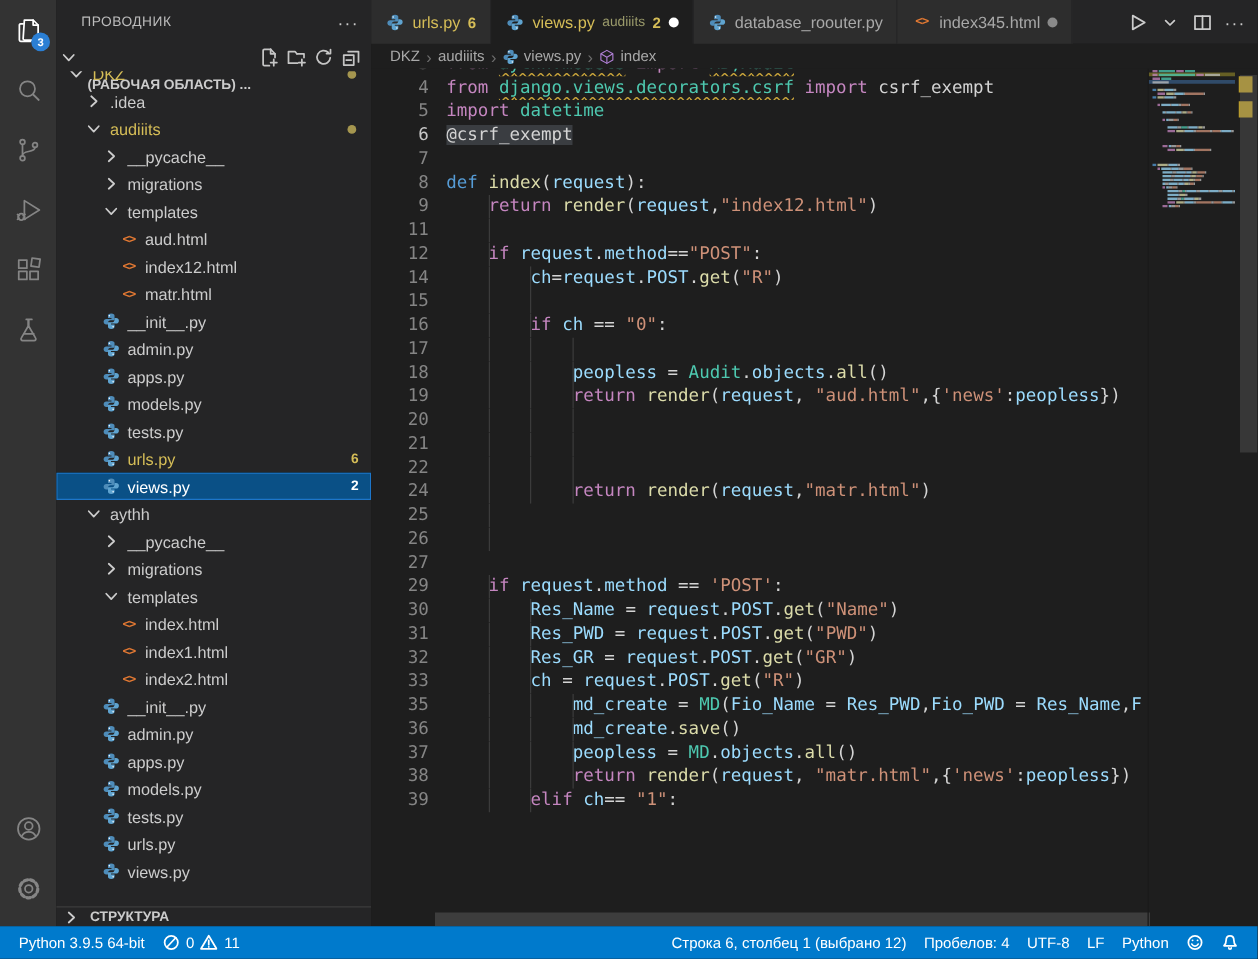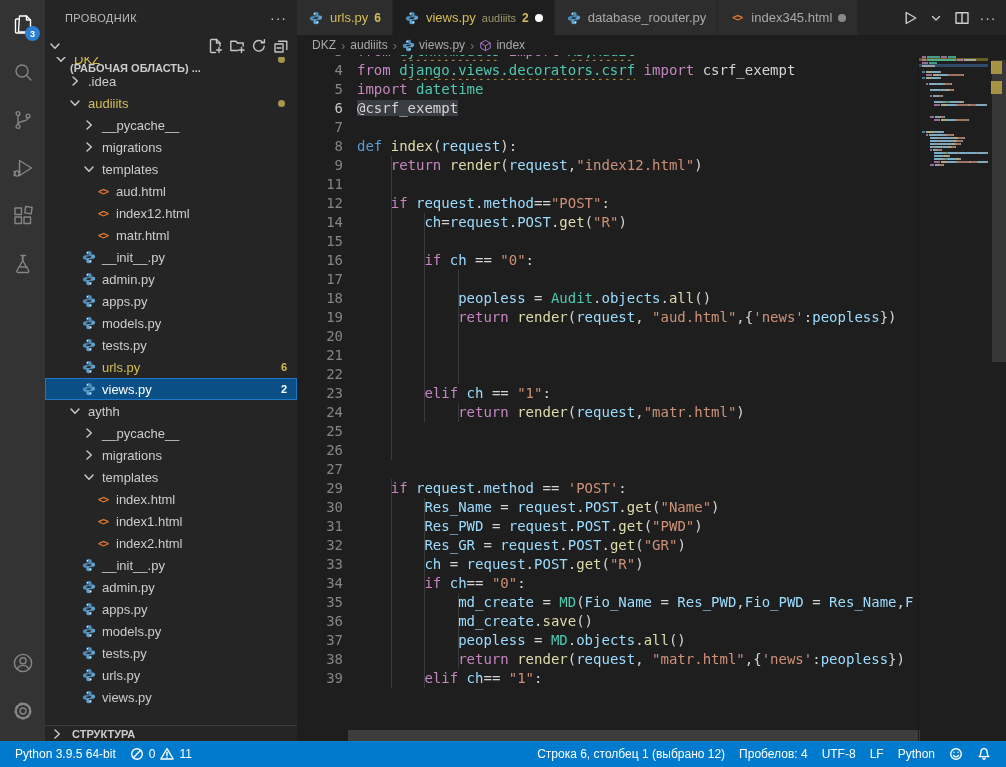--- a/index.html
+++ b/index.html
@@ -622,31 +622,29 @@
         <div class="cline "><span class="lnum ">12</span><span class="lgap"></span><span class="lcontent"><span class="iguide" style="left:4ch"></span>    <span class="tk-k">if</span><span class="tk-t"> </span><span class="tk-v">request</span><span class="tk-t">.</span><span class="tk-v">method</span><span class="tk-t">==</span><span class="tk-s">"POST"</span><span class="tk-t">:</span></span></div>
         <div class="cline "><span class="lnum ">14</span><span class="lgap"></span><span class="lcontent"><span class="iguide" style="left:4ch"></span><span class="iguide" style="left:8ch"></span>        <span class="tk-v">ch</span><span class="tk-t">=</span><span class="tk-v">request</span><span class="tk-t">.</span><span class="tk-v">POST</span><span class="tk-t">.</span><span class="tk-f">get</span><span class="tk-t">(</span><span class="tk-s">"R"</span><span class="tk-t">)</span></span></div>
         <div class="cline "><span class="lnum ">15</span><span class="lgap"></span><span class="lcontent"><span class="iguide" style="left:4ch"></span><span class="iguide" style="left:8ch"></span></span></div>
         <div class="cline "><span class="lnum ">16</span><span class="lgap"></span><span class="lcontent"><span class="iguide" style="left:4ch"></span><span class="iguide" style="left:8ch"></span>        <span class="tk-k">if</span><span class="tk-t"> </span><span class="tk-v">ch</span><span class="tk-t"> == </span><span class="tk-s">"0"</span><span class="tk-t">:</span></span></div>
         <div class="cline "><span class="lnum ">17</span><span class="lgap"></span><span class="lcontent"><span class="iguide" style="left:4ch"></span><span class="iguide" style="left:8ch"></span><span class="iguide" style="left:12ch"></span></span></div>
         <div class="cline "><span class="lnum ">18</span><span class="lgap"></span><span class="lcontent"><span class="iguide" style="left:4ch"></span><span class="iguide" style="left:8ch"></span><span class="iguide" style="left:12ch"></span>            <span class="tk-v">peopless</span><span class="tk-t"> = </span><span class="tk-c">Audit</span><span class="tk-t">.</span><span class="tk-v">objects</span><span class="tk-t">.</span><span class="tk-f">all</span><span class="tk-t">()</span></span></div>
         <div class="cline "><span class="lnum ">19</span><span class="lgap"></span><span class="lcontent"><span class="iguide" style="left:4ch"></span><span class="iguide" style="left:8ch"></span><span class="iguide" style="left:12ch"></span>            <span class="tk-k">return</span><span class="tk-t"> </span><span class="tk-f">render</span><span class="tk-t">(</span><span class="tk-v">request</span><span class="tk-t">, </span><span class="tk-s">"aud.html"</span><span class="tk-t">,{</span><span class="tk-s">'news'</span><span class="tk-t">:</span><span class="tk-v">peopless</span><span class="tk-t">})</span></span></div>
         <div class="cline "><span class="lnum ">20</span><span class="lgap"></span><span class="lcontent"><span class="iguide" style="left:4ch"></span><span class="iguide" style="left:8ch"></span><span class="iguide" style="left:12ch"></span></span></div>
         <div class="cline "><span class="lnum ">21</span><span class="lgap"></span><span class="lcontent"><span class="iguide" style="left:4ch"></span><span class="iguide" style="left:8ch"></span><span class="iguide" style="left:12ch"></span></span></div>
         <div class="cline "><span class="lnum ">22</span><span class="lgap"></span><span class="lcontent"><span class="iguide" style="left:4ch"></span><span class="iguide" style="left:8ch"></span><span class="iguide" style="left:12ch"></span></span></div>
-        <div class="cline "><span class="lnum ">23</span><span class="lgap"></span><span class="lcontent"><span class="iguide" style="left:4ch"></span><span class="iguide" style="left:8ch"></span>        <span class="tk-k">elif</span><span class="tk-t"> </span><span class="tk-v">ch</span><span class="tk-t"> == </span><span class="tk-s">"1"</span><span class="tk-t">:</span></span></div>
         <div class="cline "><span class="lnum ">24</span><span class="lgap"></span><span class="lcontent"><span class="iguide" style="left:4ch"></span><span class="iguide" style="left:8ch"></span><span class="iguide" style="left:12ch"></span>            <span class="tk-k">return</span><span class="tk-t"> </span><span class="tk-f">render</span><span class="tk-t">(</span><span class="tk-v">request</span><span class="tk-t">,</span><span class="tk-s">"matr.html"</span><span class="tk-t">)</span></span></div>
         <div class="cline "><span class="lnum ">25</span><span class="lgap"></span><span class="lcontent"><span class="iguide" style="left:4ch"></span></span></div>
         <div class="cline "><span class="lnum ">26</span><span class="lgap"></span><span class="lcontent"><span class="iguide" style="left:4ch"></span></span></div>
         <div class="cline "><span class="lnum ">27</span><span class="lgap"></span><span class="lcontent"></span></div>
         <div class="cline "><span class="lnum ">29</span><span class="lgap"></span><span class="lcontent"><span class="iguide" style="left:4ch"></span>    <span class="tk-k">if</span><span class="tk-t"> </span><span class="tk-v">request</span><span class="tk-t">.</span><span class="tk-v">method</span><span class="tk-t"> == </span><span class="tk-s">'POST'</span><span class="tk-t">:</span></span></div>
         <div class="cline "><span class="lnum ">30</span><span class="lgap"></span><span class="lcontent"><span class="iguide" style="left:4ch"></span><span class="iguide" style="left:8ch"></span>        <span class="tk-v">Res_Name</span><span class="tk-t"> = </span><span class="tk-v">request</span><span class="tk-t">.</span><span class="tk-v">POST</span><span class="tk-t">.</span><span class="tk-f">get</span><span class="tk-t">(</span><span class="tk-s">"Name"</span><span class="tk-t">)</span></span></div>
         <div class="cline "><span class="lnum ">31</span><span class="lgap"></span><span class="lcontent"><span class="iguide" style="left:4ch"></span><span class="iguide" style="left:8ch"></span>        <span class="tk-v">Res_PWD</span><span class="tk-t"> = </span><span class="tk-v">request</span><span class="tk-t">.</span><span class="tk-v">POST</span><span class="tk-t">.</span><span class="tk-f">get</span><span class="tk-t">(</span><span class="tk-s">"PWD"</span><span class="tk-t">)</span></span></div>
         <div class="cline "><span class="lnum ">32</span><span class="lgap"></span><span class="lcontent"><span class="iguide" style="left:4ch"></span><span class="iguide" style="left:8ch"></span>        <span class="tk-v">Res_GR</span><span class="tk-t"> = </span><span class="tk-v">request</span><span class="tk-t">.</span><span class="tk-v">POST</span><span class="tk-t">.</span><span class="tk-f">get</span><span class="tk-t">(</span><span class="tk-s">"GR"</span><span class="tk-t">)</span></span></div>
         <div class="cline "><span class="lnum ">33</span><span class="lgap"></span><span class="lcontent"><span class="iguide" style="left:4ch"></span><span class="iguide" style="left:8ch"></span>        <span class="tk-v">ch</span><span class="tk-t"> = </span><span class="tk-v">request</span><span class="tk-t">.</span><span class="tk-v">POST</span><span class="tk-t">.</span><span class="tk-f">get</span><span class="tk-t">(</span><span class="tk-s">"R"</span><span class="tk-t">)</span></span></div>
-        <div class="cline "><span class="lnum ">34</span><span class="lgap"></span><span class="lcontent"><span class="iguide" style="left:4ch"></span><span class="iguide" style="left:8ch"></span>        <span class="tk-k">if</span><span class="tk-t"> </span><span class="tk-v">ch</span><span class="tk-t">== </span><span class="tk-s">"0"</span><span class="tk-t">:</span></span></div>
         <div class="cline "><span class="lnum ">35</span><span class="lgap"></span><span class="lcontent"><span class="iguide" style="left:4ch"></span><span class="iguide" style="left:8ch"></span><span class="iguide" style="left:12ch"></span>            <span class="tk-v">md_create</span><span class="tk-t"> = </span><span class="tk-c">MD</span><span class="tk-t">(</span><span class="tk-v">Fio_Name</span><span class="tk-t"> = </span><span class="tk-v">Res_PWD</span><span class="tk-t">,</span><span class="tk-v">Fio_PWD</span><span class="tk-t"> = </span><span class="tk-v">Res_Name</span><span class="tk-t">,</span><span class="tk-v">F</span></span></div>
         <div class="cline "><span class="lnum ">36</span><span class="lgap"></span><span class="lcontent"><span class="iguide" style="left:4ch"></span><span class="iguide" style="left:8ch"></span><span class="iguide" style="left:12ch"></span>            <span class="tk-v">md_create</span><span class="tk-t">.</span><span class="tk-f">save</span><span class="tk-t">()</span></span></div>
         <div class="cline "><span class="lnum ">37</span><span class="lgap"></span><span class="lcontent"><span class="iguide" style="left:4ch"></span><span class="iguide" style="left:8ch"></span><span class="iguide" style="left:12ch"></span>            <span class="tk-v">peopless</span><span class="tk-t"> = </span><span class="tk-c">MD</span><span class="tk-t">.</span><span class="tk-v">objects</span><span class="tk-t">.</span><span class="tk-f">all</span><span class="tk-t">()</span></span></div>
         <div class="cline "><span class="lnum ">38</span><span class="lgap"></span><span class="lcontent"><span class="iguide" style="left:4ch"></span><span class="iguide" style="left:8ch"></span><span class="iguide" style="left:12ch"></span>            <span class="tk-k">return</span><span class="tk-t"> </span><span class="tk-f">render</span><span class="tk-t">(</span><span class="tk-v">request</span><span class="tk-t">, </span><span class="tk-s">"matr.html"</span><span class="tk-t">,{</span><span class="tk-s">'news'</span><span class="tk-t">:</span><span class="tk-v">peopless</span><span class="tk-t">})</span></span></div>
         <div class="cline "><span class="lnum ">39</span><span class="lgap"></span><span class="lcontent"><span class="iguide" style="left:4ch"></span><span class="iguide" style="left:8ch"></span>        <span class="tk-k">elif</span><span class="tk-t"> </span><span class="tk-v">ch</span><span class="tk-t">== </span><span class="tk-s">"1"</span><span class="tk-t">:</span></span></div>
       </div>
     <div class="hscroll"></div>
     <div class="minimap">
         <div class="mm-line ">
           <span style="width:0px"></span>

